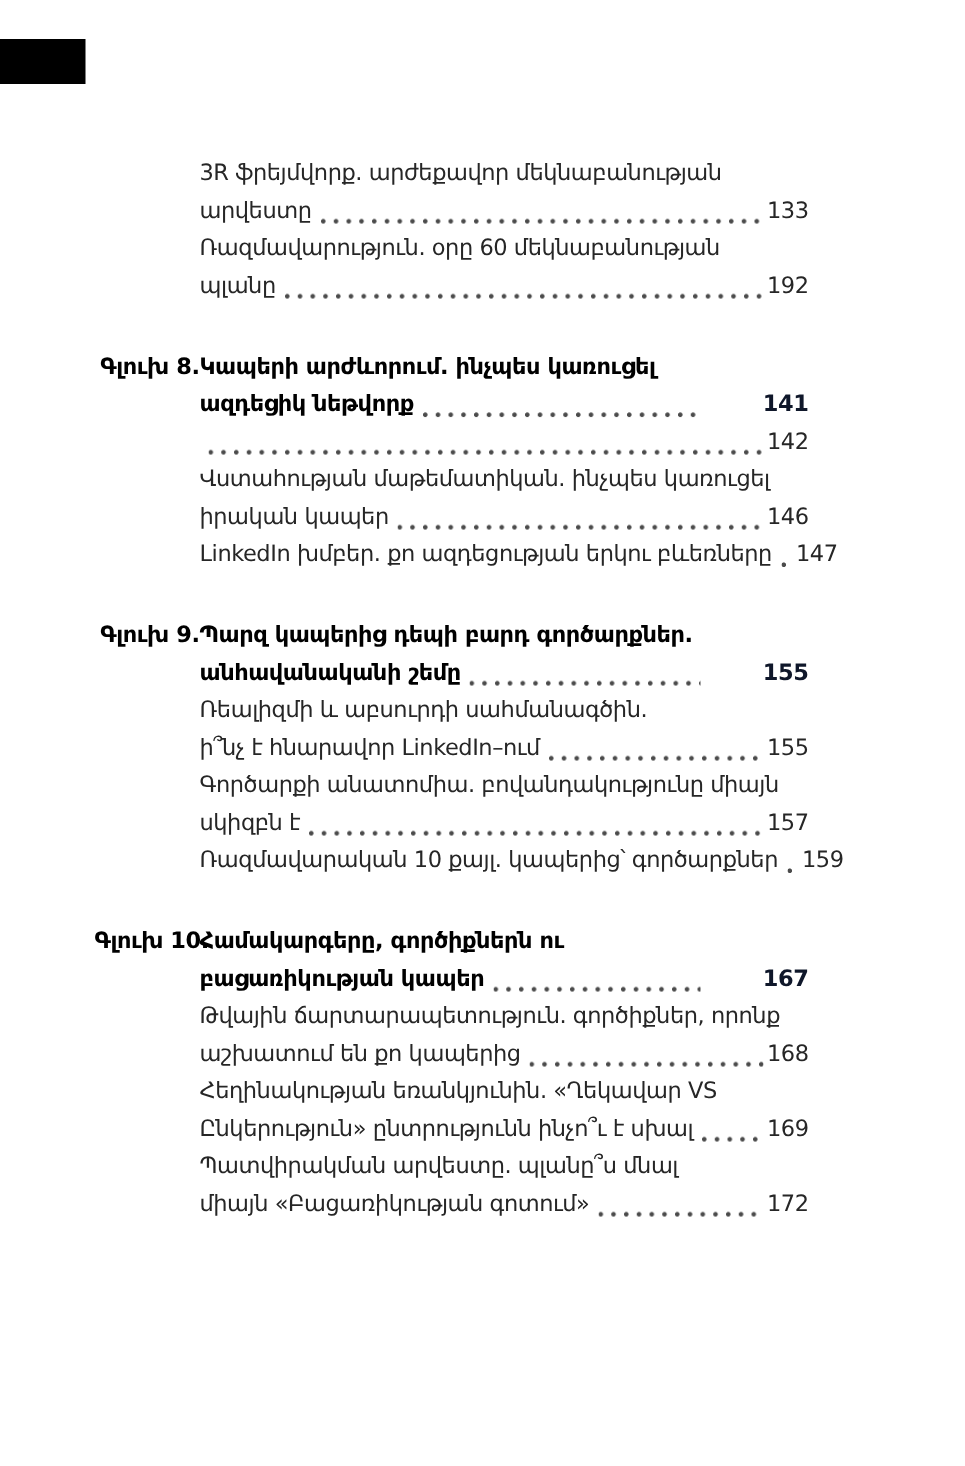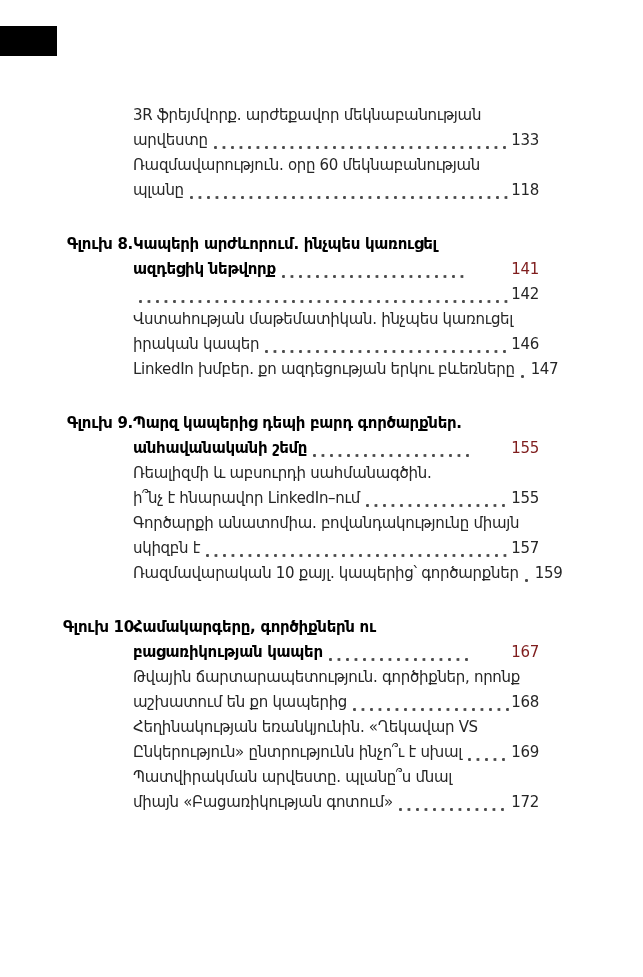--- a/index.html
+++ b/index.html
@@ -41,21 +41,21 @@
   .leader {
     flex: 1 1 auto;
     min-width: 8px;
     height: 25px;
     margin: 0 2px 0 6px;
     background-image: radial-gradient(circle at 1.5px 19.5px, #4b4b4b 1.25px, transparent 1.8px);
     background-size: 8.5px 25px;
     background-repeat: repeat-x;
   }
   .pagenum { white-space: nowrap; flex: 0 0 auto; }
-  .chapter-title .pagenum { font-weight: normal; color: #7f1d1d; margin-left: 40px; }
+  .chapter-title .pagenum { font-weight: bold; color: #0f172a; margin-left: 40px; }
 </style>
 </head>
 <body>
 
 <div class="page">
   <div class="corner-mark"></div>
 
   <div class="toc">
 
     <div class="section first">
@@ -66,21 +66,21 @@
             <span class="txt">արվեստը</span>
             <span class="leader"></span>
             <span class="pagenum">133</span>
           </div>
         </div>
         <div class="entry">
           <div class="line txt">Ռազմավարություն. օրը 60 մեկնաբանության</div>
           <div class="row">
             <span class="txt">պլանը</span>
             <span class="leader"></span>
-            <span class="pagenum">118</span>
+            <span class="pagenum">192</span>
           </div>
         </div>
       </div>
     </div>
 
     <div class="section">
       <div class="chapter-head">
         <span class="chapter-label">Գլուխ 8.</span>
         <div class="chapter-title">
           <div class="line txt">Կապերի արժևորում. ինչպես կառուցել</div>

